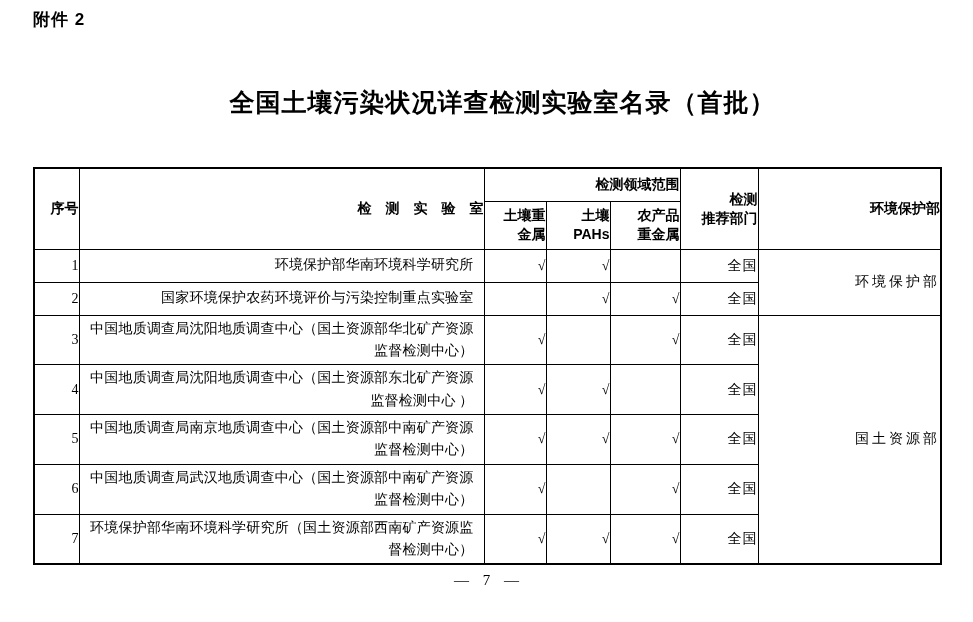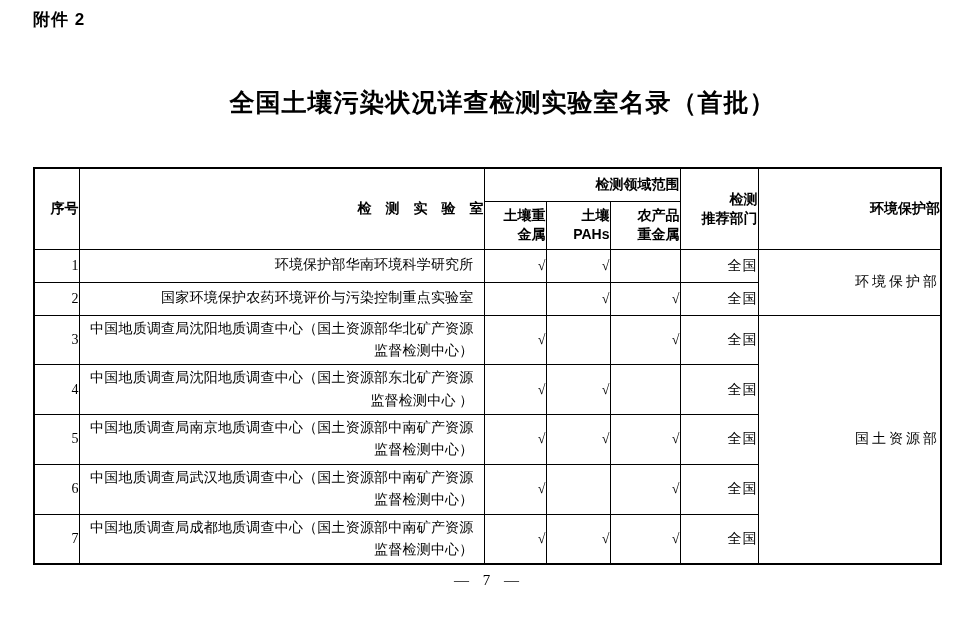--- a/index.html
+++ b/index.html
@@ -168,21 +168,21 @@
     <tr class="row-double">
       <td class="idx-cell">6</td>
       <td class="lab-cell">中国地质调查局武汉地质调查中心（国土资源部中南矿产资源监督检测中心）</td>
       <td class="check-cell">√</td>
       <td class="check-cell"></td>
       <td class="check-cell">√</td>
       <td class="scope-cell">全国</td>
     </tr>
     <tr class="row-double">
       <td class="idx-cell">7</td>
-      <td class="lab-cell">中国地质调查局成都地质调查中心（国土资源部中南矿产资源监督检测中心）</td>
+      <td class="lab-cell">环境保护部华南环境科学研究所（国土资源部西南矿产资源监督检测中心）</td>
       <td class="check-cell">√</td>
       <td class="check-cell">√</td>
       <td class="check-cell">√</td>
       <td class="scope-cell">全国</td>
     </tr>
   </tbody>
 </table>
 
 <div class="page-number">— 7 —</div>
 

